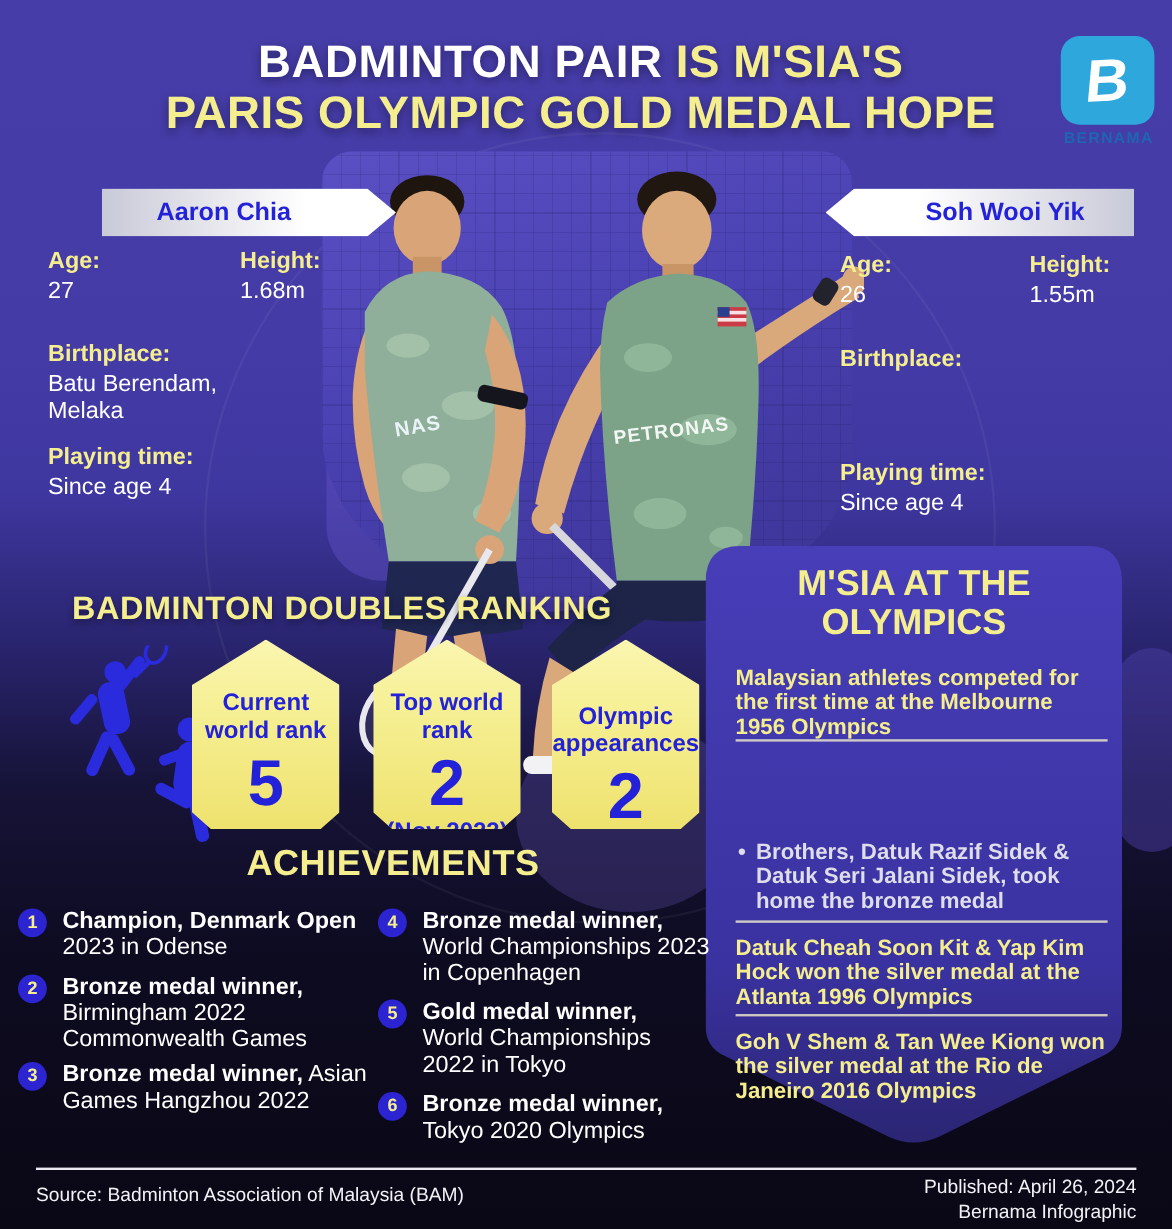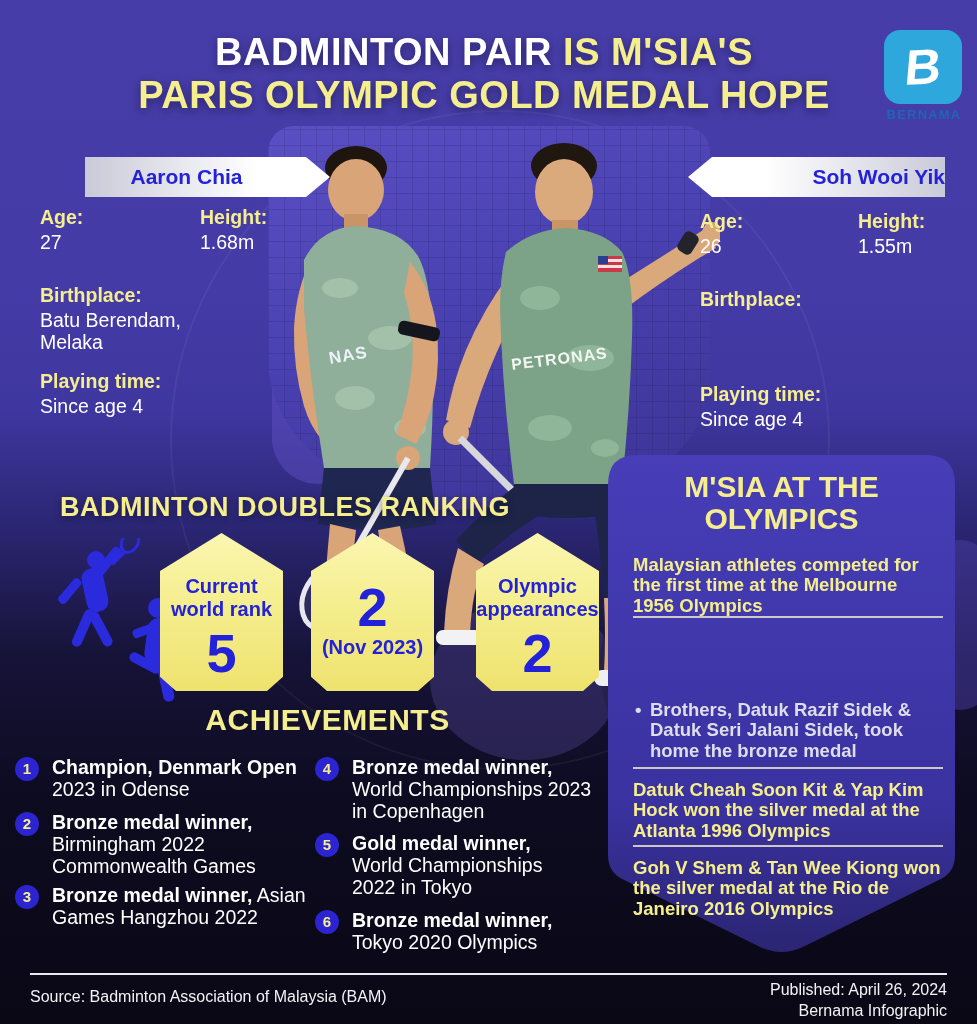--- a/index.html
+++ b/index.html
@@ -43,54 +43,54 @@
     display:flex; align-items:center; justify-content:center; }
   .logo-b { color:#fff; font-size:50px; font-weight:800; transform:skewX(-8deg) rotate(-3deg); }
   .logo-text { margin-top:3px; color:#1E66B2; font-weight:800; font-size:13px; letter-spacing:1.2px; }
 
   
   .banner { position:absolute; top:157px; height:40px; z-index:7; display:flex; align-items:center;
     color:#2322D8; font-size:21px; font-weight:800; }
   .banner.left { left:73px; width:245px; justify-content:center; padding-right:42px;
     background:linear-gradient(90deg,#c9cad8 0%,#ffffff 70%);
     clip-path:polygon(0 0, calc(100% - 24px) 0, 100% 50%, calc(100% - 24px) 100%, 0 100%);margin-left:12px; }
-  .banner.right { left:688px; width:257px; justify-content:flex-end; padding-left:42px;
+  .banner.right { left:688px; width:257px; justify-content:center; padding-left:42px;
     background:linear-gradient(270deg,#c9cad8 0%,#ffffff 70%);
     clip-path:polygon(24px 0, 100% 0, 100% 100%, 24px 100%, 0 50%); }
 
   
   .info { position:absolute; z-index:6; font-size:19.5px; line-height:1.14; }
   .info .label { color:#F5EE8F; font-weight:700; }
   .info .value { color:#ffffff; font-weight:400; white-space:pre-line; margin-top:3px; }
 
   
   .rank-title { position:absolute; left:60px; top:492px; width:630px; text-align:left; z-index:5;
     color:#F5EE8F; font-size:27px; font-weight:800; letter-spacing:.5px; text-shadow:0 2px 6px rgba(10,10,30,.5); }
   .badge { position:absolute; top:533px; width:123px; height:158px; z-index:6;
     background:linear-gradient(180deg,#FAF6B0 0%,#F5EE8F 45%,#EEE26E 100%);
     clip-path:polygon(50% 0, 100% 24%, 100% 91%, 87% 100%, 13% 100%, 0 91%, 0 24%);
     display:flex; flex-direction:column; align-items:center; text-align:center; padding-top:42px;
     color:#2322D8; }
-  .badge.p1 { left:160px; } .badge.p2 { left:311px; } .badge.p3 { left:476px; }
+  .badge.p1 { left:160px; } .badge.p2 { left:311px; } .badge.p3 { left:460px;justify-content:flex-end; }
   .badge .blabel { font-size:20px; font-weight:800; line-height:1.15; white-space:pre-line; }
   .badge .bvalue { font-size:54px; font-weight:800; line-height:1; margin-top:5px; }
   .badge .bnote  { font-size:20px; font-weight:800; margin-top:2px; }
 
   
   .ach-title { position:absolute; left:0; top:703px; width:655px; text-align:center; z-index:6;
     color:#F5EE8F; font-size:30px; font-weight:800; letter-spacing:.5px; }
   .ach { position:absolute; width:278px; z-index:6; color:#ffffff; font-size:19.5px; line-height:1.13; }
   .ach .num { position:absolute; left:-37px; top:1px; width:24px; height:24px; border-radius:50%;
     background:#2B24D0; color:#F5EE8F; font-weight:800; font-size:15px;
     display:flex; align-items:center; justify-content:center; }
   .ach .bold { font-weight:700; }
   .ach .rest { font-weight:400; white-space:pre-line; }
 
   
-  .panel { position:absolute; left:608px; top:455px; width:347px; height:500px; z-index:5; }
+  .panel { position:absolute; left:588px; top:455px; width:347px; height:500px; z-index:5; }
   .panel-bg { position:absolute; left:0; top:0; width:100%; height:100%; }
   .panel-title { position:absolute; top:16px; left:0; width:100%; text-align:center;
     color:#F5EE8F; font-size:30px; font-weight:800; line-height:1.05; white-space:pre-line; }
   .pitem { position:absolute; left:25px; width:310px; color:#F5EE8F; font-weight:700;
     font-size:18.5px; line-height:1.1; }
   .pitem.bullet { color:#DEDDEA; padding-left:17px; }
   .pitem.bullet::before { content:"\2022"; position:absolute; left:2px; top:0; }
   .pdivider { position:absolute; left:25px; width:310px; height:2px; background:rgba(243,239,205,.8); }
 
   
@@ -219,20 +219,22 @@
     <div class="value">Since age 4</div>
   </div>
 
   <div class="rank-title">BADMINTON DOUBLES RANKING</div>
   <div class="badge p1">
     <div class="blabel">Current
 world rank</div>
     <div class="bvalue">5</div>
   </div>
   <div class="badge p2">
+    <div class="blabel">Top world
+rank</div>
     <div class="bvalue">2</div>
     <div class="bnote">(Nov 2023)</div>
   </div>
   <div class="badge p3">
     <div class="blabel">Olympic
 appearances</div>
     <div class="bvalue">2</div>
   </div>
 
   <div class="ach-title">ACHIEVEMENTS</div>

